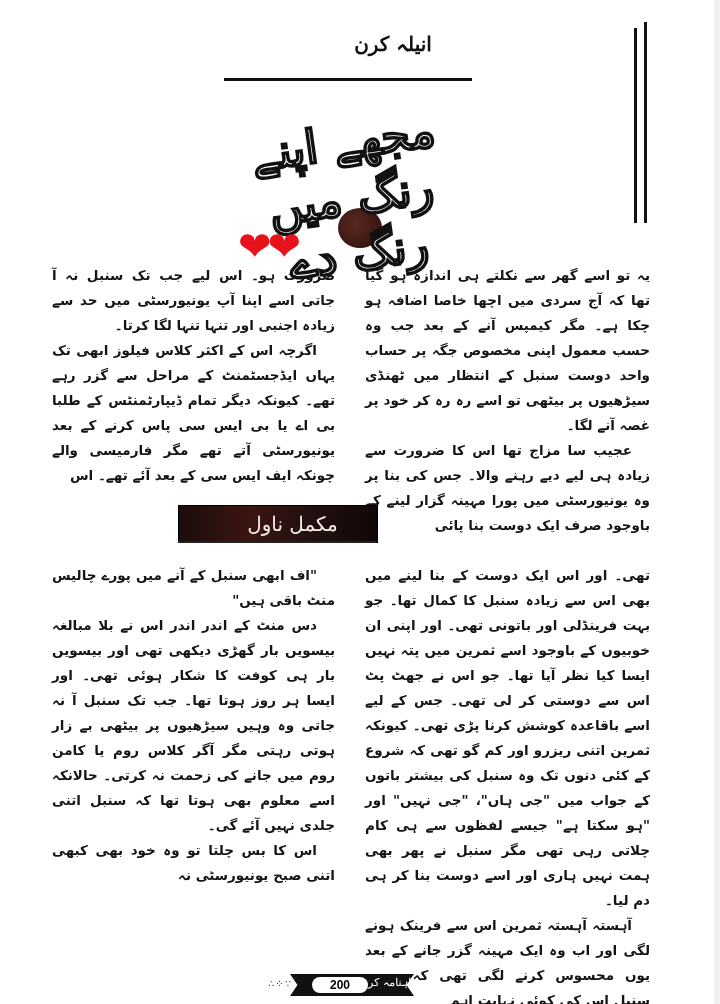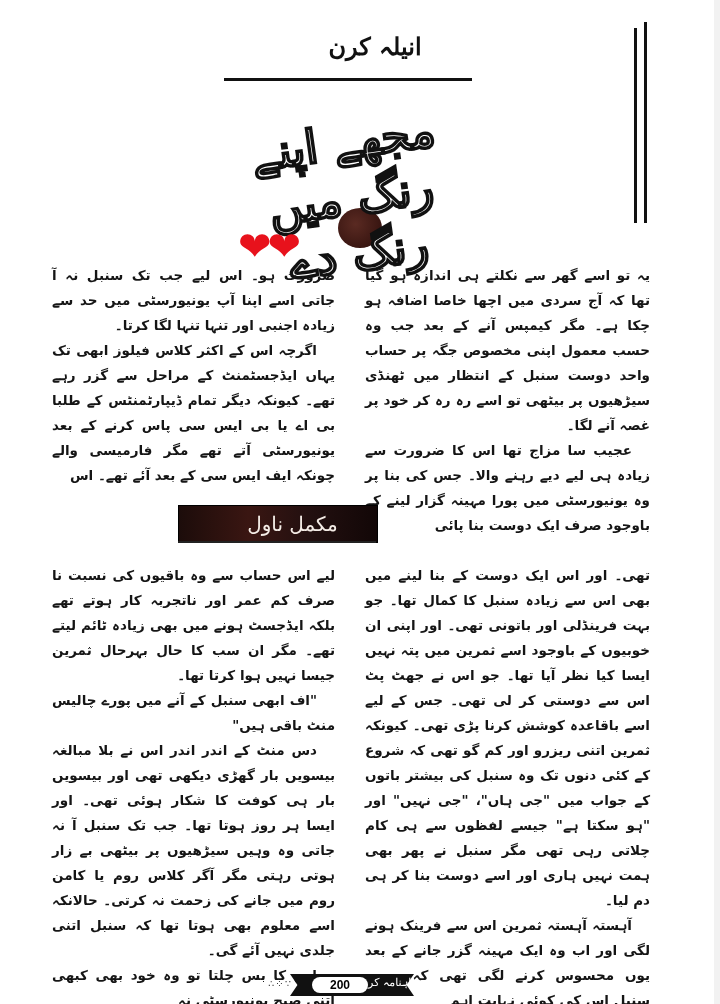--- a/index.html
+++ b/index.html
@@ -4,22 +4,22 @@
   <style>
     html, body { margin: 0; padding: 0; }
     body {
       width: 720px; height: 1004px; background: #ffffff; position: relative; overflow: hidden;
       font-family: "DejaVu Sans", sans-serif; color: #111;
     }
     .page { position: absolute; left: 0; top: 0; width: 720px; height: 1004px; }
     .right-edge { position: absolute; right: 0; top: 0; width: 6px; height: 1004px; background: #f2f2f2; }
 
     
-    .author { position: absolute; left: 300px; top: 32px; width: 150px; text-align: center;
-      font-family: "DejaVu Serif", serif; font-size: 24px; font-weight: bold; direction: rtl; }
+    .author { position: absolute; left: 318px; top: 32px; width: 150px; text-align: center;
+      font-family: "DejaVu Serif", serif; font-size: 20px; font-weight: bold; direction: rtl; }
     .author-rule { position: absolute; left: 224px; top: 78px; width: 248px; height: 3px; background: #111; }
     .vline { position: absolute; top: 28px; width: 3px; height: 195px; background: #111; }
     .vline.a { left: 634px; } .vline.b { left: 644px; top: 22px; height: 201px; }
 
     .title-art { position: absolute; left: 226px; top: 96px; width: 250px; height: 150px; }
     .title-text { position: absolute; left: 0; top: 18px; width: 250px; text-align: center;
       direction: rtl; font-family: "DejaVu Serif", serif; font-size: 46px; line-height: 56px;
       color: #fff; -webkit-text-stroke: 2px #111; font-weight: bold; transform: rotate(-8deg); }
     .title-ball { position: absolute; left: 112px; top: 112px; width: 44px; height: 40px;
       border-radius: 50%; background: radial-gradient(circle at 40% 40%, #5a2a22, #2b0d0a); }
@@ -87,21 +87,20 @@
   <div class="banner">
     <span>مکمل ناول</span>
   </div>
   <div class="banner-rule"></div>
 
   <div class="col col-br">
     <p>تھی۔ اور اس ایک دوست کے بنا لینے میں بھی اس سے زیادہ سنبل کا کمال تھا۔ جو بہت فرینڈلی اور باتونی تھی۔ اور اپنی ان خوبیوں کے باوجود اسے ثمرین میں پتہ نہیں ایسا کیا نظر آیا تھا۔ جو اس نے جھٹ پٹ اس سے دوستی کر لی تھی۔ جس کے لیے اسے باقاعدہ کوشش کرنا پڑی تھی۔ کیونکہ ثمرین اتنی ریزرو اور کم گو تھی کہ شروع کے کئی دنوں تک وہ سنبل کی بیشتر باتوں کے جواب میں "جی ہاں"، "جی نہیں" اور "ہو سکتا ہے" جیسے لفظوں سے ہی کام چلاتی رہی تھی مگر سنبل نے پھر بھی ہمت نہیں ہاری اور اسے دوست بنا کر ہی دم لیا۔</p>
     <p class="indent">آہستہ آہستہ ثمرین اس سے فرینک ہونے لگی اور اب وہ ایک مہینہ گزر جانے کے بعد یوں محسوس کرنے لگی تھی کہ جیسے سنبل اس کی کوئی نہایت اہم</p>
   </div>
   <div class="col col-bl">
-    <p>لیے اس حساب سے وہ باقیوں کی نسبت نا صرف کم عمر اور ناتجربہ کار ہوتے تھے بلکہ ایڈجسٹ ہونے میں بھی زیادہ ٹائم لیتے تھے۔ مگر ان سب کا حال بہرحال ثمرین جیسا نہیں ہوا کرتا تھا۔</p>
     <p class="indent">"اف ابھی سنبل کے آنے میں پورے چالیس منٹ باقی ہیں"</p>
     <p class="indent">دس منٹ کے اندر اندر اس نے بلا مبالغہ بیسویں بار گھڑی دیکھی تھی اور بیسویں بار ہی کوفت کا شکار ہوئی تھی۔ اور ایسا ہر روز ہوتا تھا۔ جب تک سنبل آ نہ جاتی وہ وہیں سیڑھیوں پر بیٹھی بے زار ہوتی رہتی مگر آگر کلاس روم یا کامن روم میں جانے کی زحمت نہ کرتی۔ حالانکہ اسے معلوم بھی ہوتا تھا کہ سنبل اتنی جلدی نہیں آئے گی۔</p>
     <p class="indent">اس کا بس چلتا تو وہ خود بھی کبھی اتنی صبح یونیورسٹی نہ</p>
   </div>
 
   <div class="footer">
     <div class="dots">∴⁘∵</div>
     <div class="plate"></div>
     <div class="num">200</div>
     <div class="mag">ماہنامہ کرن</div>

